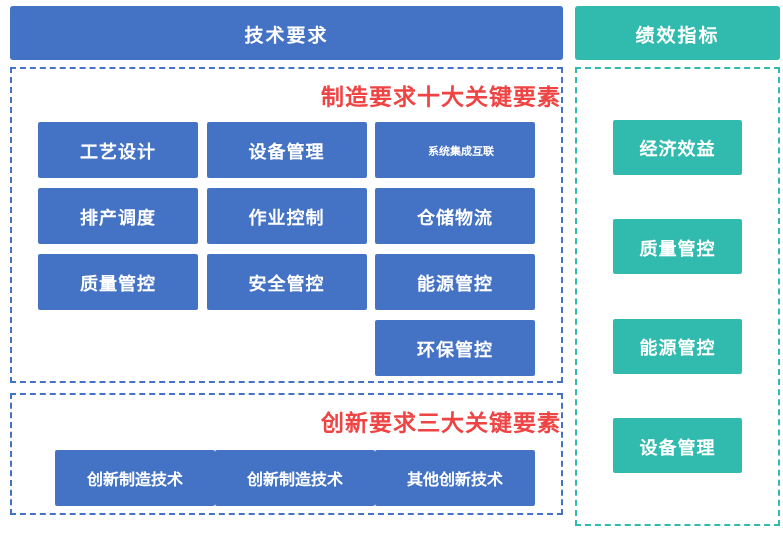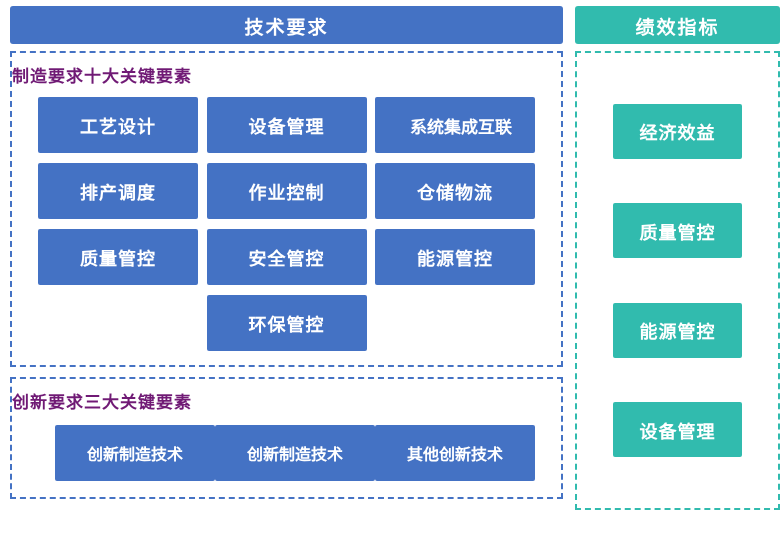--- a/index.html
+++ b/index.html
@@ -33,21 +33,21 @@
   .col-right {
     position: absolute;
     left: 575px;
     top: 6px;
     width: 205px;
     height: 525px;
   }
 
   
   .header-bar {
-    height: 38px;
+    height: 54px;
     border-radius: 3px;
     display: flex;
     align-items: center;
     justify-content: center;
     color: #ffffff;
     font-size: 19px;
     font-weight: bold;
     letter-spacing: 2px;
     box-sizing: border-box;
   }
@@ -61,24 +61,24 @@
     background: #ffffff;
     position: relative;
   }
   .dashed-box-teal {
     border: 2px dashed #31BBAE;
     box-sizing: border-box;
     background: #ffffff;
   }
 
   .section-title {
-    text-align: left;
-    font-size: 17px;
-    font-weight: bold;
-    color: #701a75;
+    text-align: right;
+    font-size: 23px;
+    font-weight: bold;
+    color: #ef4444;
     letter-spacing: 1px;
   }
 
   
   .mfg-box {
     margin-top: 7px;
     height: 316px;
     padding: 9px 0 0 0;
   }
   .mfg-grid {
@@ -97,25 +97,25 @@
     display: flex;
     align-items: center;
     justify-content: center;
     font-size: 18px;
     font-weight: bold;
     letter-spacing: 1px;
     border-radius: 2px;
     box-sizing: border-box;
     font-family: Liberation Mono, monospace;
   }
-  .tile.wide { letter-spacing: 0px; font-size: 17px; padding-left: 12px; }
+  .tile.wide { letter-spacing: 0px; font-size: 11px; padding-left: 12px; }
   .tile-centered-row {
     width: 100%;
     display: flex;
-    justify-content: center;
+    justify-content: flex-end;
   }
 
   
   .innov-box {
     margin-top: 10px;
     height: 122px;
     padding: 9px 0 0 0;
   }
   .innov-grid {
     margin-top: 12px;

